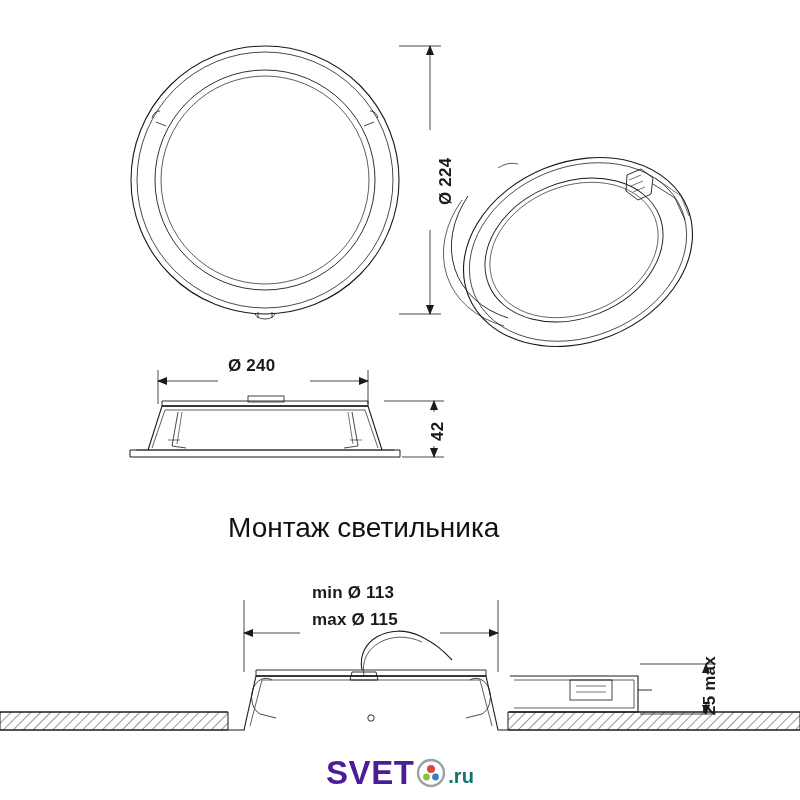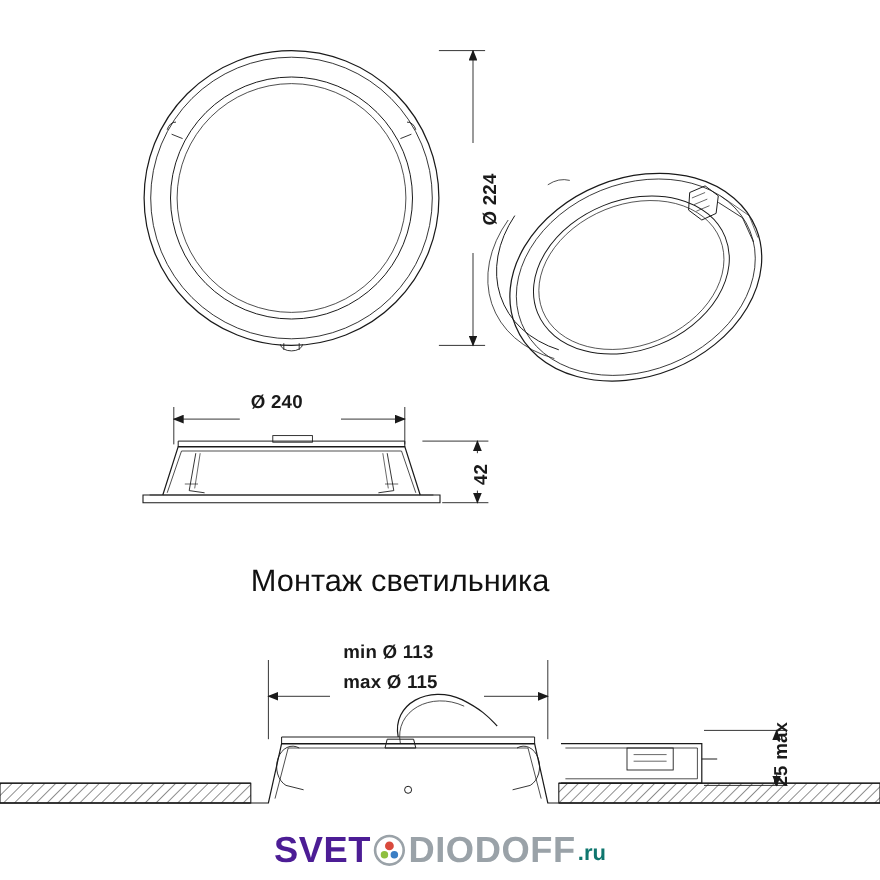--- a/index.html
+++ b/index.html
@@ -217,17 +217,16 @@
   <div class="abs dimtext bold vertical-text" style="left:700px; top:715px;">25 max</div>
 
   <div id="logo">
     <span class="logo-word logo-svet">SVET</span>
     <svg class="logo-mark" viewBox="0 0 30 30" xmlns="http://www.w3.org/2000/svg">
       <circle cx="15" cy="15" r="13" fill="none" stroke="#9aa2a8" stroke-width="2.4"></circle>
       <circle cx="15" cy="11" r="4" fill="#d94a3d"></circle>
       <circle cx="10.5" cy="19" r="3.4" fill="#8fbf3f"></circle>
       <circle cx="19.5" cy="19" r="3.4" fill="#3b7ec4"></circle>
     </svg>
-    <span class="logo-word logo-diodoff">DIODOFF</span>
     <span class="logo-ru">.ru</span>
   </div>
 
 </div>
 
 </body></html>

